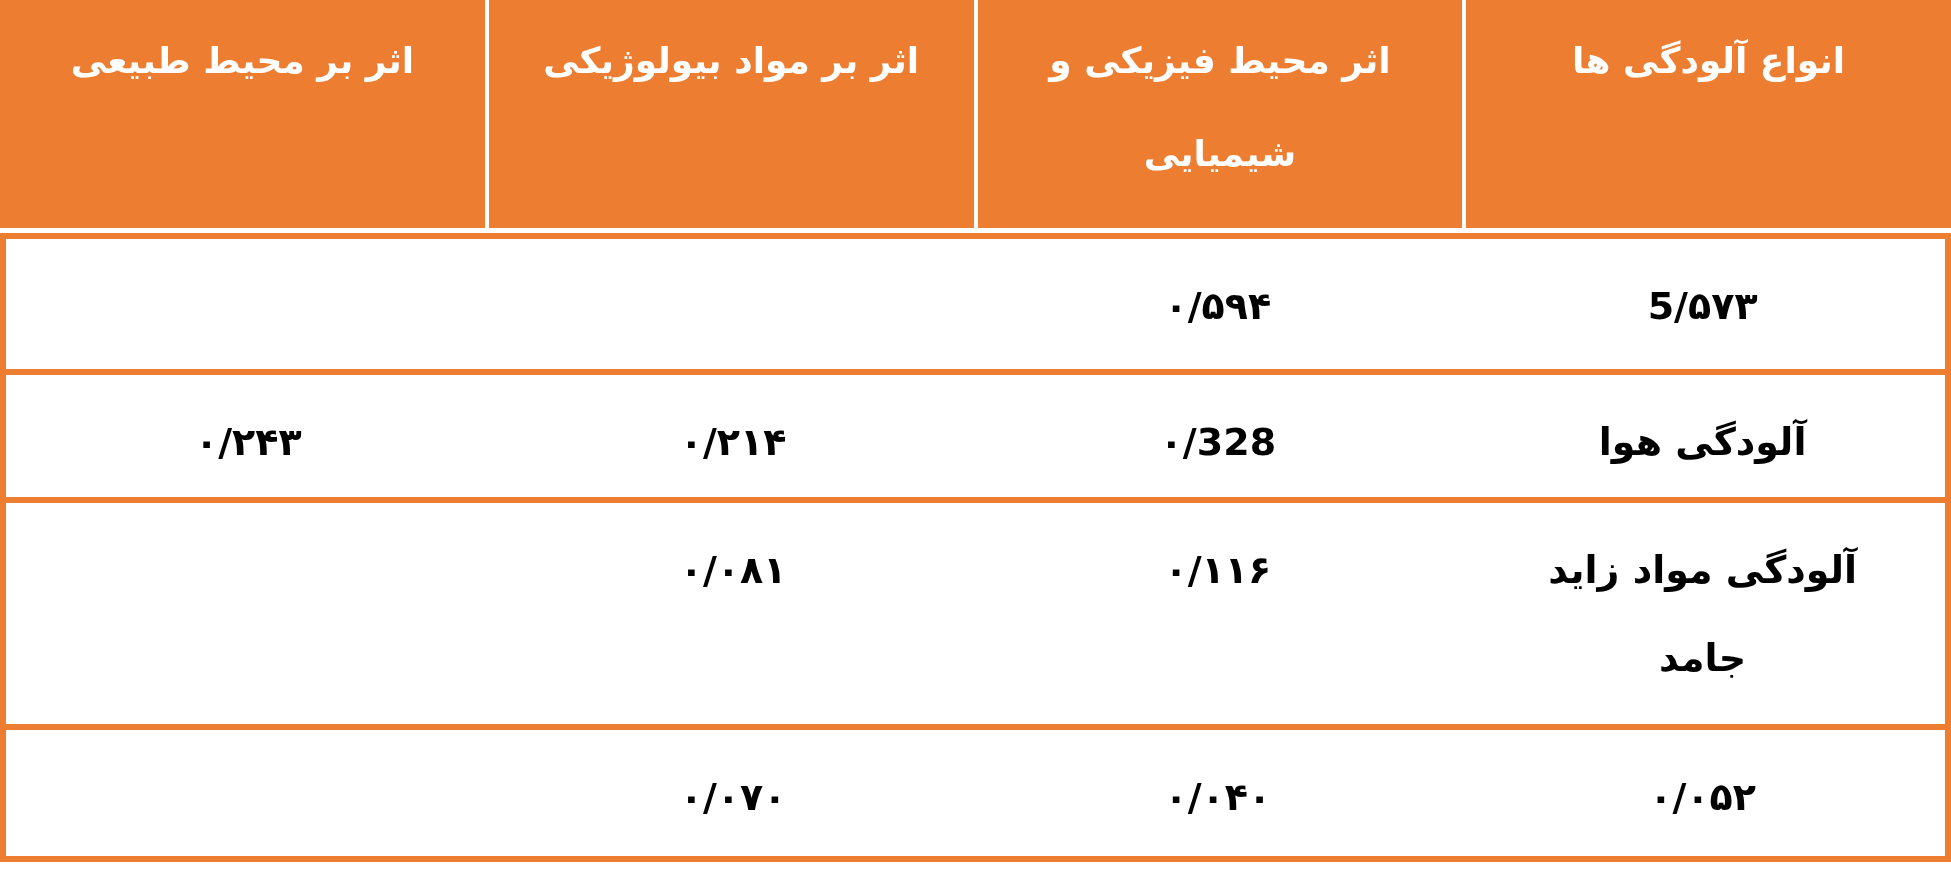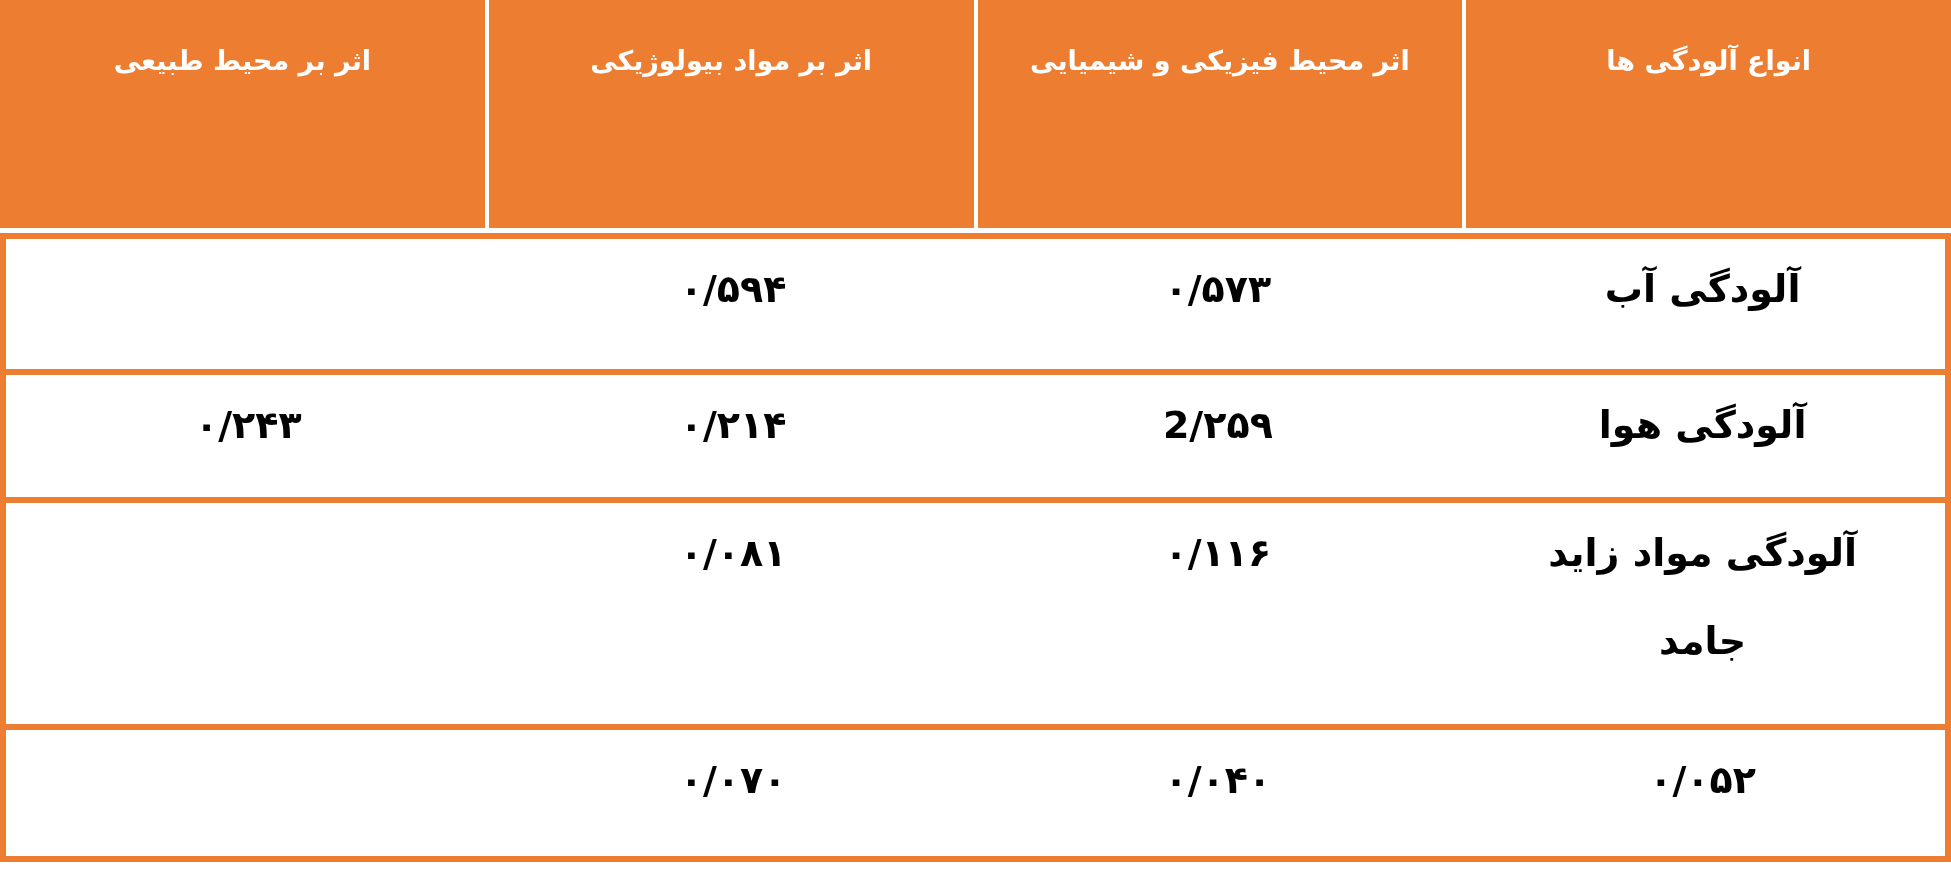--- a/index.html
+++ b/index.html
@@ -18,21 +18,21 @@
     display: grid;
     grid-template-columns: repeat(4, 1fr);
     column-gap: 4px;
     height: 228px;
     background: #fff;
   }
   .hcell {
     background: var(--orange);
     color: #fff;
     font-weight: bold;
-    font-size: 27px;
+    font-size: 36px;
     text-align: center;
     padding: 14px 40px 0 40px;
     line-height: 93px;
     box-sizing: border-box;
   }
   .head-gap { height: 5px; background: #fff; }
   
   .tbody {
     border: 6px solid var(--orange);
     box-sizing: border-box;
@@ -46,21 +46,21 @@
   .trow + .trow { border-top: 6px solid var(--orange); }
   .trow.r1 { height: 130px; }
   .trow.r2 { height: 128px; }
   .trow.r3 { height: 227px; }
   .trow.r4 { height: 132px; }
   .tcell {
     text-align: center;
     color: #000;
     font-weight: bold;
     font-size: 38px;
-    padding: 6px 50px 0 50px;
+    padding: 23px 50px 0 50px;
     line-height: 88px;
     box-sizing: border-box;
   }
   .value-cell bdi { direction: ltr; unicode-bidi: isolate; }
 </style>
 </head>
 <body>
 
 <div class="pollution-table">
 
@@ -69,28 +69,27 @@
     <div class="hcell">اثر محیط فیزیکی و شیمیایی</div>
     <div class="hcell">اثر بر مواد بیولوژیکی</div>
     <div class="hcell">اثر بر محیط طبیعی</div>
   </div>
 
   <div class="head-gap"></div>
 
   <div class="tbody">
 
     <div class="trow r1">
-      <div class="tcell label-cell">آلودگی آب</div>
-      <div class="tcell value-cell"><bdi>۰/۵۷۳</bdi></div>
+      <div class="tcell value-cell"><bdi>5/۵۷۳</bdi></div>
       <div class="tcell value-cell"><bdi>۰/۵۹۴</bdi></div>
     </div>
 
     <div class="trow r2">
       <div class="tcell label-cell">آلودگی هوا</div>
-      <div class="tcell value-cell"><bdi>2/۲۵۹</bdi></div>
+      <div class="tcell value-cell"><bdi>۰/328</bdi></div>
       <div class="tcell value-cell"><bdi>۰/۲۱۴</bdi></div>
       <div class="tcell value-cell"><bdi>۰/۲۴۳</bdi></div>
     </div>
 
     <div class="trow r3">
       <div class="tcell label-cell">آلودگی مواد زاید جامد</div>
       <div class="tcell value-cell"><bdi>۰/۱۱۶</bdi></div>
       <div class="tcell value-cell"><bdi>۰/۰۸۱</bdi></div>
     </div>
 

